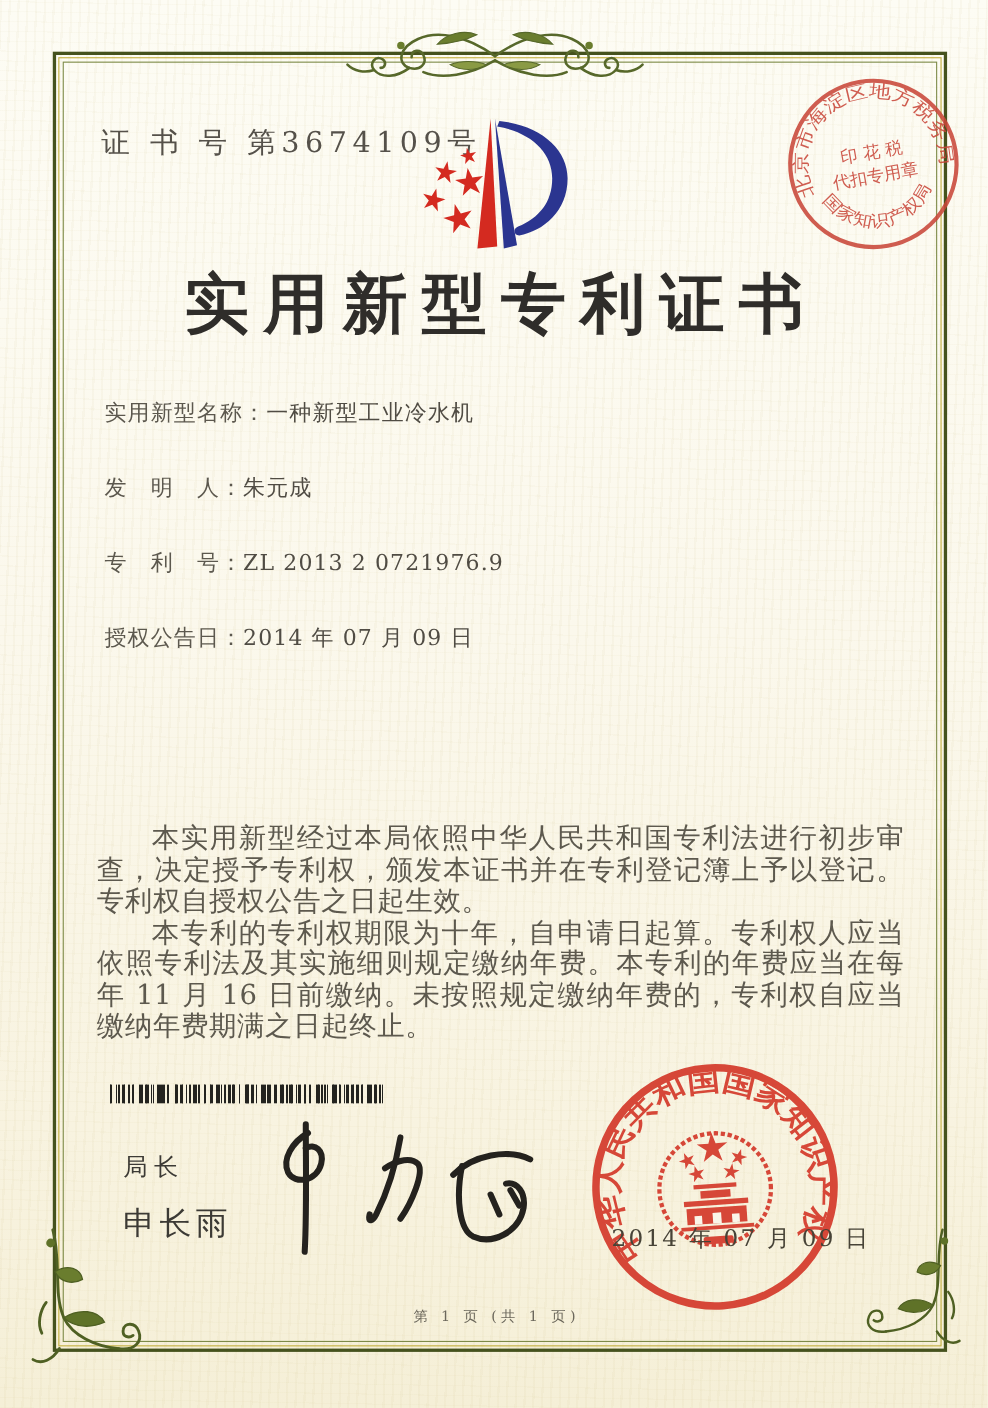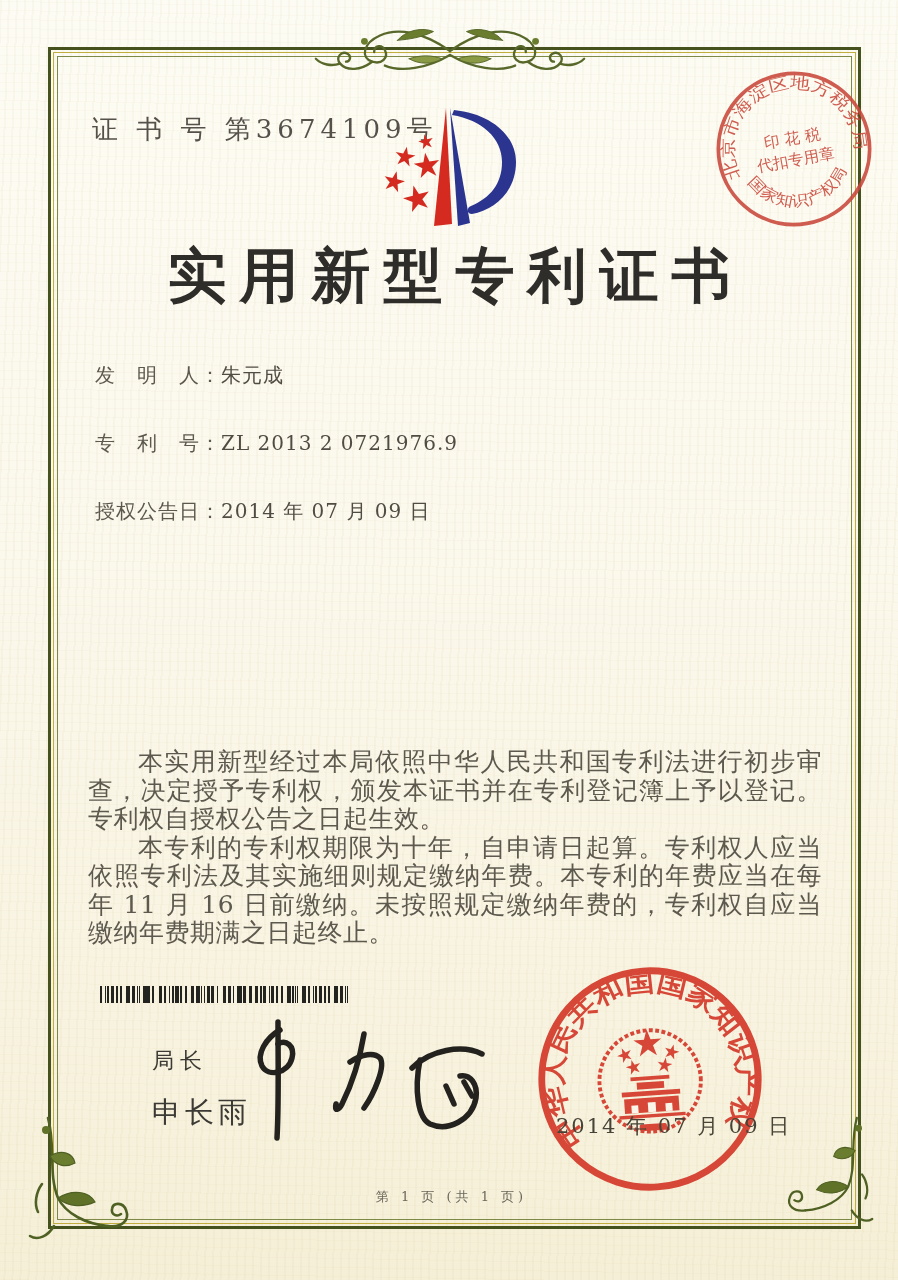--- a/index.html
+++ b/index.html
@@ -34,21 +34,21 @@
   .field-row .val{color:#504c44;}
   .paras{position:absolute;left:88px;top:748px;width:734px;
     font-size:25px;line-height:28.5px;color:#5d594e;text-align:justify;letter-spacing:0.5px;}
   .paras p{margin:0;text-indent:2em;}
   .barcode{
     position:absolute;left:100px;top:986px;width:250px;height:17px;
     background:
       repeating-linear-gradient(90deg,#23231f 0 2px,transparent 2px 5px,#23231f 5px 6px,transparent 6px 11px,#23231f 11px 14px,transparent 14px 16px),
       repeating-linear-gradient(90deg,#23231f 0 1px,transparent 1px 7px,#23231f 7px 9px,transparent 9px 13px);
   }
-  .sig-block{position:absolute;left:112px;top:1046px;font-family:"Liberation Sans","DejaVu Sans",sans-serif;margin-left:40px;}
+  .sig-block{position:absolute;left:112px;top:1046px;font-family:"Liberation Sans","DejaVu Sans",sans-serif;}
   .sig-title{font-size:22px;color:#3c3a35;letter-spacing:6px;}
   .sig-name{font-size:29px;color:#3c3a35;letter-spacing:4px;margin-top:17px;}
   .sig-script{position:absolute;left:222px;top:1012px;width:268px;height:130px;}
   .seal{position:absolute;left:533px;top:962px;width:234px;height:234px;opacity:0.93;transform:rotate(-4deg);}
   .seal-date{
     position:absolute;left:556px;top:1112px;font-size:21px;color:#474337;
     letter-spacing:2px;white-space:nowrap;z-index:5;
   }
   .tax-stamp{position:absolute;left:713px;top:68px;width:162px;height:162px;opacity:0.88;transform:rotate(-10deg);}
   .footer-page{
@@ -120,20 +120,23 @@
   <use href="#lstar" transform="translate(44,40) scale(0.78) rotate(-12)" fill="#d42a20"></use>
   <use href="#lstar" transform="translate(23,55) scale(1.05) rotate(10)" fill="#d42a20"></use>
   <use href="#lstar" transform="translate(45,64) scale(1.35) rotate(-8)" fill="#d42a20"></use>
   <use href="#lstar" transform="translate(12,80) scale(1.1) rotate(14)" fill="#d42a20"></use>
   <use href="#lstar" transform="translate(35,97) scale(1.4) rotate(-15)" fill="#d42a20"></use>
 </svg>
 
 <div class="title">实用新型专利证书</div>
 
 <div class="fields">
+  <div class="field-row">
+    <span class="lab">实用新型名称：</span><span class="val">一种新型工业冷水机</span>
+  </div>
   <div class="field-row">
     <span class="lab">发　明　人：</span><span class="val">朱元成</span>
   </div>
   <div class="field-row">
     <span class="lab">专　利　号：</span><span class="val">ZL 2013 2 0721976.9</span>
   </div>
   <div class="field-row">
     <span class="lab">授权公告日：</span><span class="val">2014 年 07 月 09 日</span>
   </div>
 </div>

